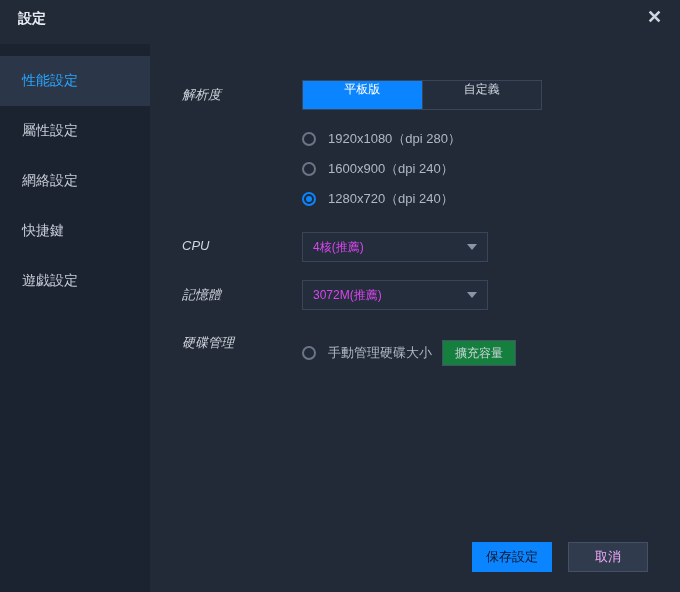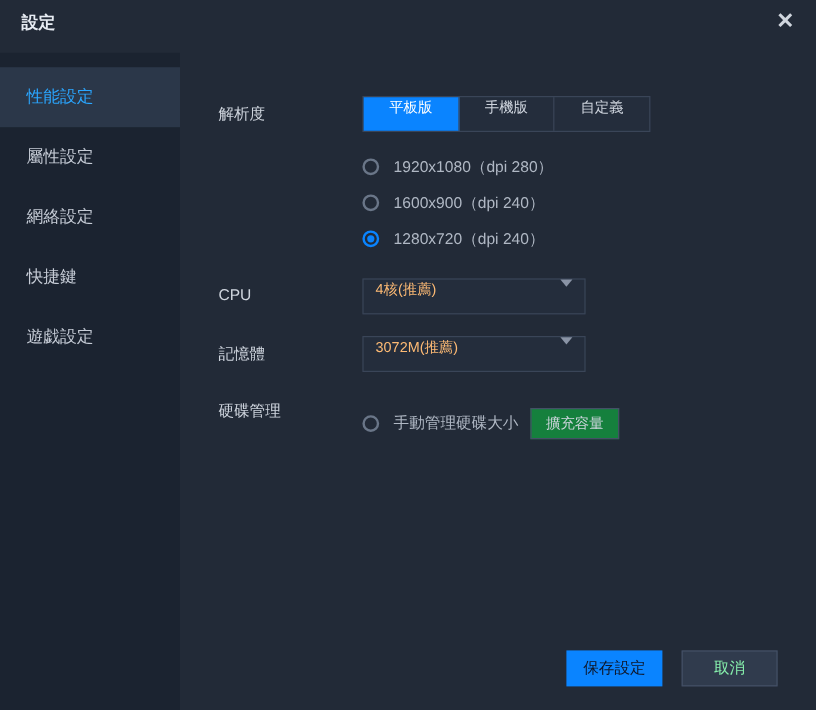--- a/index.html
+++ b/index.html
@@ -56,20 +56,21 @@
   .row {
     display: flex;
     align-items: flex-start;
     margin-bottom: 18px;
   }
   .row-label {
     width: 120px;
     padding-top: 6px;
     color: #cfd5de;
     font-size: 13px;
+    font-style: italic;
   }
   .row-body { flex: 1; }
   .tab-group {
     display: flex;
     height: 30px;
     width: 240px;
     border: 1px solid #3a4558;
     background: #242d3c;
   }
   .tab-btn {
@@ -110,25 +111,25 @@
     width: 6px; height: 6px;
     border-radius: 50%;
     background: #0a84ff;
   }
   .select {
     width: 186px;
     height: 30px;
     border: 1px solid #3a4558;
     background: #242d3c;
     display: flex;
-    align-items: flex-start;
+    align-items: center;
     justify-content: space-between;
     padding: 0 10px;
     cursor: pointer;
-    color: #fdba74;
+    color: #d946ef;
     font-size: 12px;
   }
   .chevron {
     width: 0; height: 0;
     border-left: 5px solid transparent;
     border-right: 5px solid transparent;
     border-top: 6px solid #8a94a6;
   }
   .inline-btn {
     display: inline-flex;
@@ -154,21 +155,21 @@
     width: 80px; height: 30px;
     display: flex;
     align-items: center; justify-content: center;
     font-size: 13px;
     cursor: pointer;
   }
   .btn-primary { background: #0a84ff; color: #0f172a; }
   .btn-secondary {
     background: #303b4d;
     border: 1px solid #445066;
-    color: #86efac;
+    color: #f0abfc;
   }
 </style>
 </head>
 <body>
 
 <div class="titlebar">
   <span class="title">設定</span>
   <span class="close-icon">✕</span>
 </div>
 
@@ -193,23 +194,20 @@
   </div>
 
   <div class="content">
 
     <div class="row">
       <div class="row-label">解析度</div>
       <div class="row-body">
         <div class="tab-group">
           <div class="tab-btn active">
               <span>平板版</span>
-            </div>
-          <div class="tab-btn">
-              <span>手機版</span>
             </div>
           <div class="tab-btn">
               <span>自定義</span>
             </div>
         </div>
         <div class="radio-list">
           <div class="radio-item">
             <span class="radio-circle"></span>
             <span>1920x1080（dpi 280）</span>
           </div>

